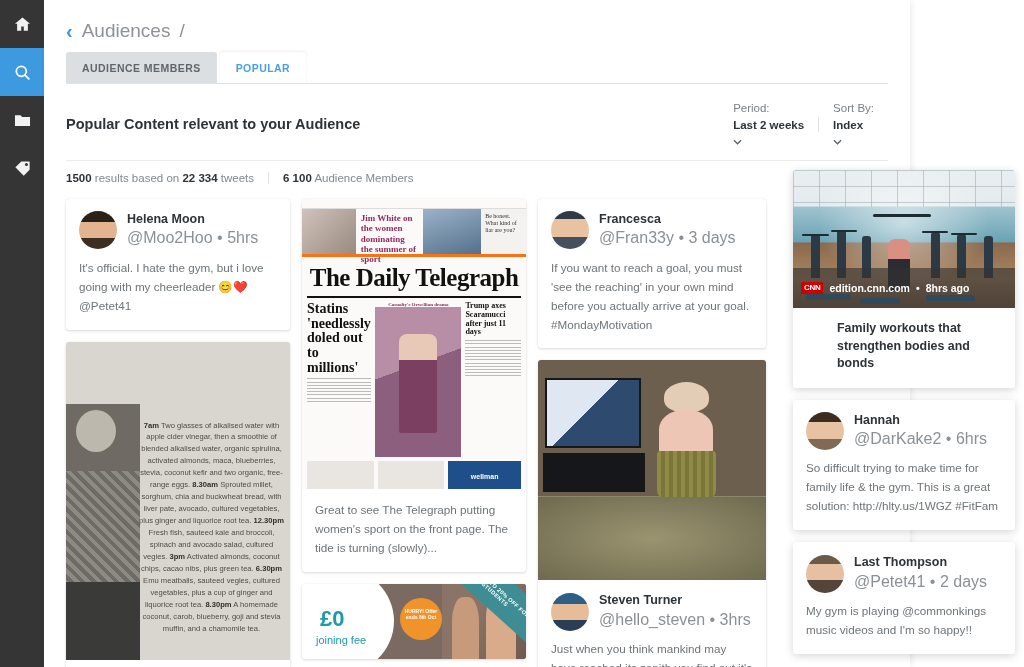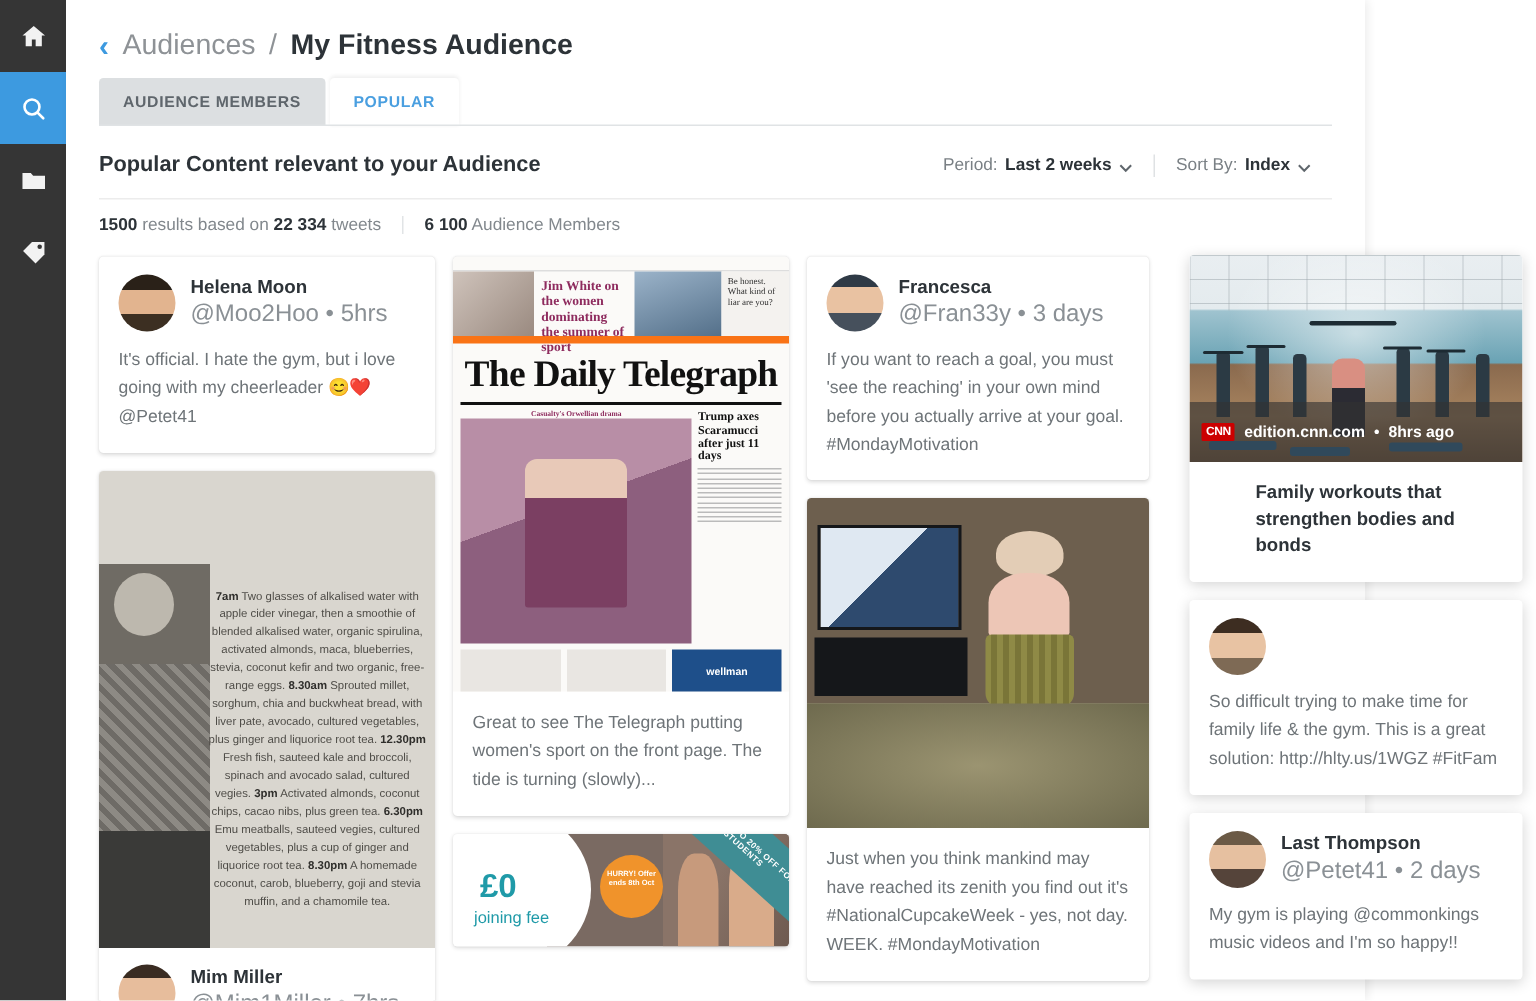--- a/index.html
+++ b/index.html
@@ -60,21 +60,21 @@
     content:""; position:absolute; left:0; right:0; bottom:0; height:1px; background:#e0e3e5;
   }
 
   
   .sec-head {
     display:flex; align-items:center; justify-content:space-between;
     padding: 18px 0 14px 0; border-bottom: 1px solid #ececec;
   }
   .sec-title { font-size: 14.5px; font-weight: 700; color: #2d3338; }
   .sec-controls { display:flex; align-items:center; gap: 0; font-size: 11.5px; color:#5f666c; }
-  .ctrl { display:flex; align-items:flex-end; gap:5px; padding: 0 14px; cursor:pointer; }
+  .ctrl { display:flex; align-items:flex-start; gap:5px; padding: 0 14px; cursor:pointer;flex-direction:column; }
   .ctrl .lbl { color:#7a8085; }
   .ctrl .val { color:#2d3338; font-weight:600; }
   .ctrl .caret { color:#5f666c; font-size:9px; position:relative; top:1px; }
   .ctrl-div { width:1px; height:15px; background:#dfe2e4; }
 
   
   .meta { display:flex; align-items:center; gap:0; padding: 11px 0 13px 0; font-size:11.5px; color:#82888d;}
   .meta b { color:#2d3338; font-weight:700; }
   .meta .grp { padding-right: 14px; text-align: center; }
   .meta .grp2 { padding-left: 14px; border-left:1px solid #e1e4e6; }
@@ -147,21 +147,21 @@
   .gym .mid {
     position:absolute; left:43%; bottom:12%; width:22px; height:52px;
     background:linear-gradient(#d98f82 0 38%, #2b2b33 38% 100%);
     border-radius: 7px 7px 2px 2px;
   }
   .gym .mat { position:absolute; height:6px; border-radius:2px; background:#2f6f9e; }
 
   
   .tele { background:#fbfaf8; padding:0; height:290px; position:relative; }
   .tele-top { height:10px; border-bottom:1px solid #ddd; font-size:3px; color:#999; padding:2px 4px; }
-  .tele-strip { height:48px; display:flex; border-bottom:5px solid #f97316; }
+  .tele-strip { height:48px; display:flex; border-bottom:3px solid #f97316; }
   .tele-strip .s1 { flex:0 0 24%; background:linear-gradient(135deg,#cfc3bb,#9a8a80); }
   .tele-strip .s2 { flex:1; padding:4px 5px; }
   .tele-strip .s2 .jw { font-family:"Liberation Serif", serif; font-size:9px; color:#8e2b5e; font-weight:700; line-height:1.15; }
   .tele-strip .s3 { flex:0 0 26%; background:linear-gradient(160deg,#9bb3c9,#54708a); }
   .tele-strip .s4 { flex:0 0 20%; padding:4px 4px; background:#f4f2ef; }
   .tele-strip .s4 div { font-family:"Liberation Serif", serif; font-size:6px; color:#333; line-height:1.2; }
   .tele-masthead {
     font-family:"Liberation Serif", serif; font-weight:700; text-align:center;
     font-size:25px; color:#111; letter-spacing:-0.5px; padding:7px 0 4px;
     border-bottom:2px solid #111; margin:0 5px;
@@ -292,21 +292,20 @@
     </div>
   </nav>
 
   <section class="panel">
     <div class="panel-inner">
 
       <div class="crumb">
         <span class="back">‹</span>
         <span class="parent">Audiences</span>
         <span class="sep">/</span>
-        <span class="current">My Fitness Audience</span>
       </div>
 
       <div class="tabs-wrap">
         <div class="tabs">
           <div class="tab">AUDIENCE MEMBERS</div>
           <div class="tab active">POPULAR</div>
         </div>
       </div>
 
       <div class="sec-head">
@@ -415,20 +414,33 @@
                     <span>Jim White on the women dominating the summer of sport</span>
                   </div>
                 </div>
                 <div class="s3"></div>
                 <div class="s4">
                   <div>Be honest. What kind of liar are you?</div>
                 </div>
               </div>
               <div class="tele-masthead">The Daily Telegraph</div>
               <div class="tele-cols">
+                <div class="tele-c1">
+                  <h3>Statins 'needlessly doled out to millions'</h3>
+                  <div class="tele-lines">
+                    <i></i>
+                      <i></i>
+                      <i></i>
+                      <i></i>
+                      <i></i>
+                      <i></i>
+                      <i></i>
+                      <i></i>
+                  </div>
+                </div>
                 <div class="tele-c2">
                   <div class="kicker">Casualty's Orwellian drama</div>
                   <div class="tele-photo"></div>
                 </div>
                 <div class="tele-c3">
                   <h4>Trump axes Scaramucci after just 11 days</h4>
                   <div class="tele-lines">
                     <i></i>
                       <i></i>
                       <i></i>
@@ -493,20 +505,31 @@
               <div class="tv"></div>
               <div class="stand"></div>
               <div class="person">
                 <div class="hat"></div>
                   <div class="top"></div>
                   <div class="skirt"></div>
               </div>
               <div class="rug"></div>
             </div>
             <div class="card-body">
+              <div class="tw-head">
+                <div class="avatar av6"></div>
+                <div>
+                  <div class="tw-name">Steven Turner</div>
+                  <div class="tw-handle">
+                    <span>@hello_steven</span>
+                    <span>•</span>
+                    <span>3hrs</span>
+                  </div>
+                </div>
+              </div>
               <div class="tw-text">Just when you think mankind may have reached its zenith you find out it's #NationalCupcakeWeek - yes, not day. WEEK. #MondayMotivation</div>
             </div>
           </article>
 
         </div>
 
       </div>
     </div>
   </section>
 
@@ -536,20 +559,28 @@
           <span>8hrs ago</span>
         </div>
       </div>
       <div class="art-title">Family workouts that strengthen bodies and bonds</div>
     </article>
 
     <article class="card">
       <div class="card-body">
         <div class="tw-head">
           <div class="avatar av5"></div>
+          <div>
+            <div class="tw-name">Hannah</div>
+            <div class="tw-handle">
+              <span>@DarKake2</span>
+              <span>•</span>
+              <span>6hrs</span>
+            </div>
+          </div>
         </div>
         <div class="tw-text">So difficult trying to make time for family life &amp; the gym. This is a great solution: http://hlty.us/1WGZ  #FitFam</div>
       </div>
     </article>
 
     <article class="card">
       <div class="card-body">
         <div class="tw-head">
           <div class="avatar av7"></div>
           <div>

